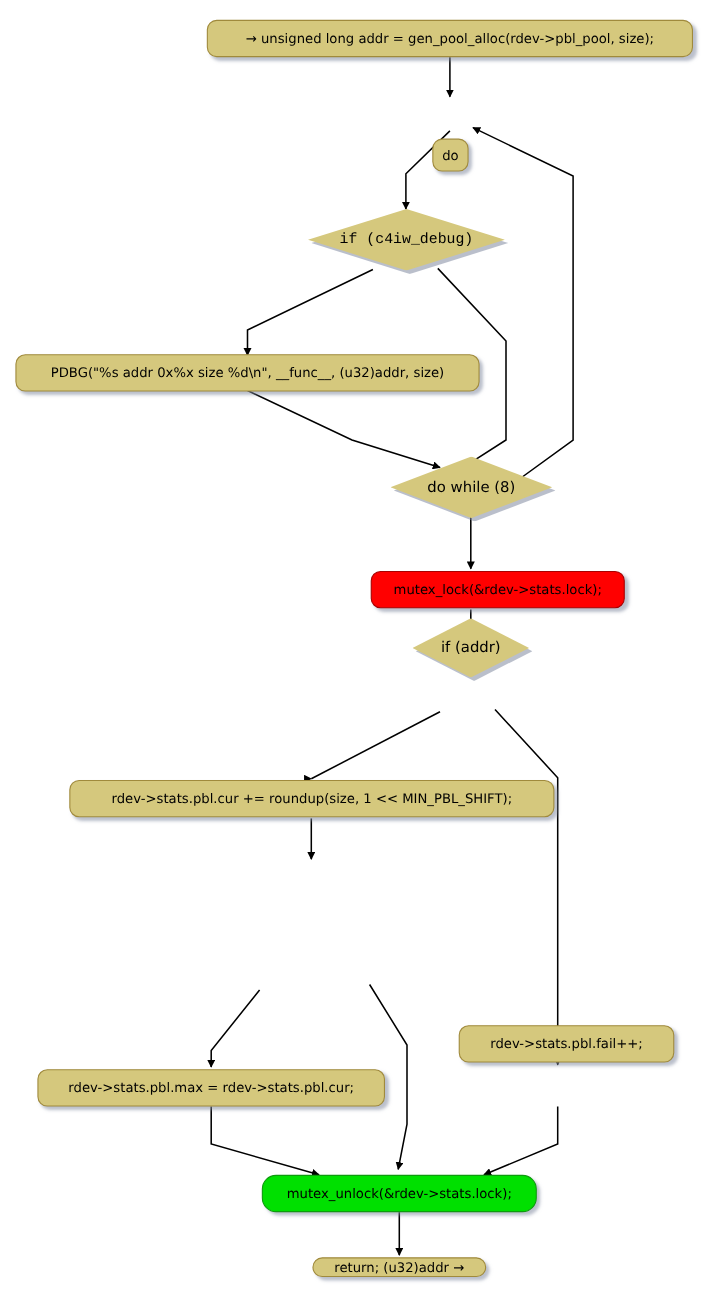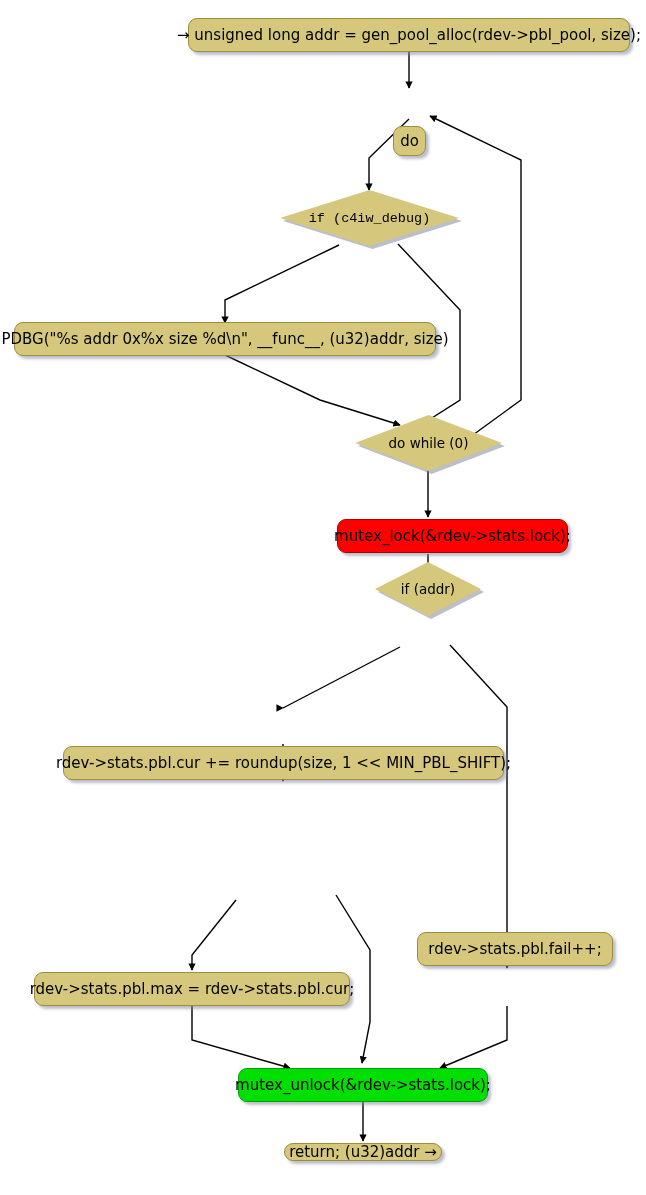--- a/index.html
+++ b/index.html
@@ -36,21 +36,21 @@
     white-space: nowrap;
     color: #000000;
     z-index: 3;
   }
   
   .act {
     background: #D5C87D;
     border: 1.4px solid #A08A3C;
     border-radius: 9px;
     box-shadow: 3px 3px 3px rgba(130,138,160,0.55);
-    font-size: 15px;
+    font-size: 12px;
     padding: 0 11px;
   }
   .act.red {
     background: #FF0000;
     border: 1.4px solid #A80000;
   }
   .act.green {
     background: #00E000;
     border: 1.4px solid #0E9B0E;
   }
@@ -146,47 +146,47 @@
     <span class="dlabel">if (c4iw_debug)</span>
   </div>
 
   <div class="node act" style="left:14px; top:322px; width:422px; height:34px;">
     <span>PDBG("%s addr 0x%x size %d\n", __func__, (u32)addr, size)</span>
   </div>
 
   <div class="node diamond" style="left:355px; top:415px; width:147px; height:56px;">
     <span class="dshadow"></span>
     <span class="dshape"></span>
-    <span class="dlabel">do while (0)</span>
+    <span class="dlabel">do while (8)</span>
   </div>
 
   <div class="node act red" style="left:313px; top:519px; width:231px; height:34px;margin-left:24px;">
     <span>mutex_lock(&amp;rdev-&gt;stats.lock);</span>
   </div>
 
   <div class="node diamond" style="left:375px; top:562px; width:106px; height:54px;">
     <span class="dshadow"></span>
     <span class="dshape"></span>
     <span class="dlabel">if (addr)</span>
   </div>
 
-  <div class="node act" style="left:63px; top:746px; width:441px; height:34px;">
+  <div class="node act" style="left:63px; top:709px; width:441px; height:34px;">
     <span>rdev-&gt;stats.pbl.cur += roundup(size, 1 &lt;&lt; MIN_PBL_SHIFT);</span>
   </div>
 
 
   <div class="node act" style="left:34px; top:972px; width:316px; height:34px;text-align:right;">
     <span>rdev-&gt;stats.pbl.max = rdev-&gt;stats.pbl.cur;</span>
   </div>
 
   <div class="node act" style="left:417px; top:932px; width:196px; height:34px;">
     <span>rdev-&gt;stats.pbl.fail++;</span>
   </div>
 
-  <div class="node act green" style="left:238px; top:1068px; width:250px; height:34px;">
+  <div class="node act green" style="left:238px; top:1068px; width:250px; height:34px;border-radius:13px;">
     <span>mutex_unlock(&amp;rdev-&gt;stats.lock);</span>
   </div>
 
   <div class="node act" style="left:284px; top:1143px; width:158px; height:18px;">
     <span>return; (u32)addr →</span>
   </div>
 
 </div>
 
 </body></html>

